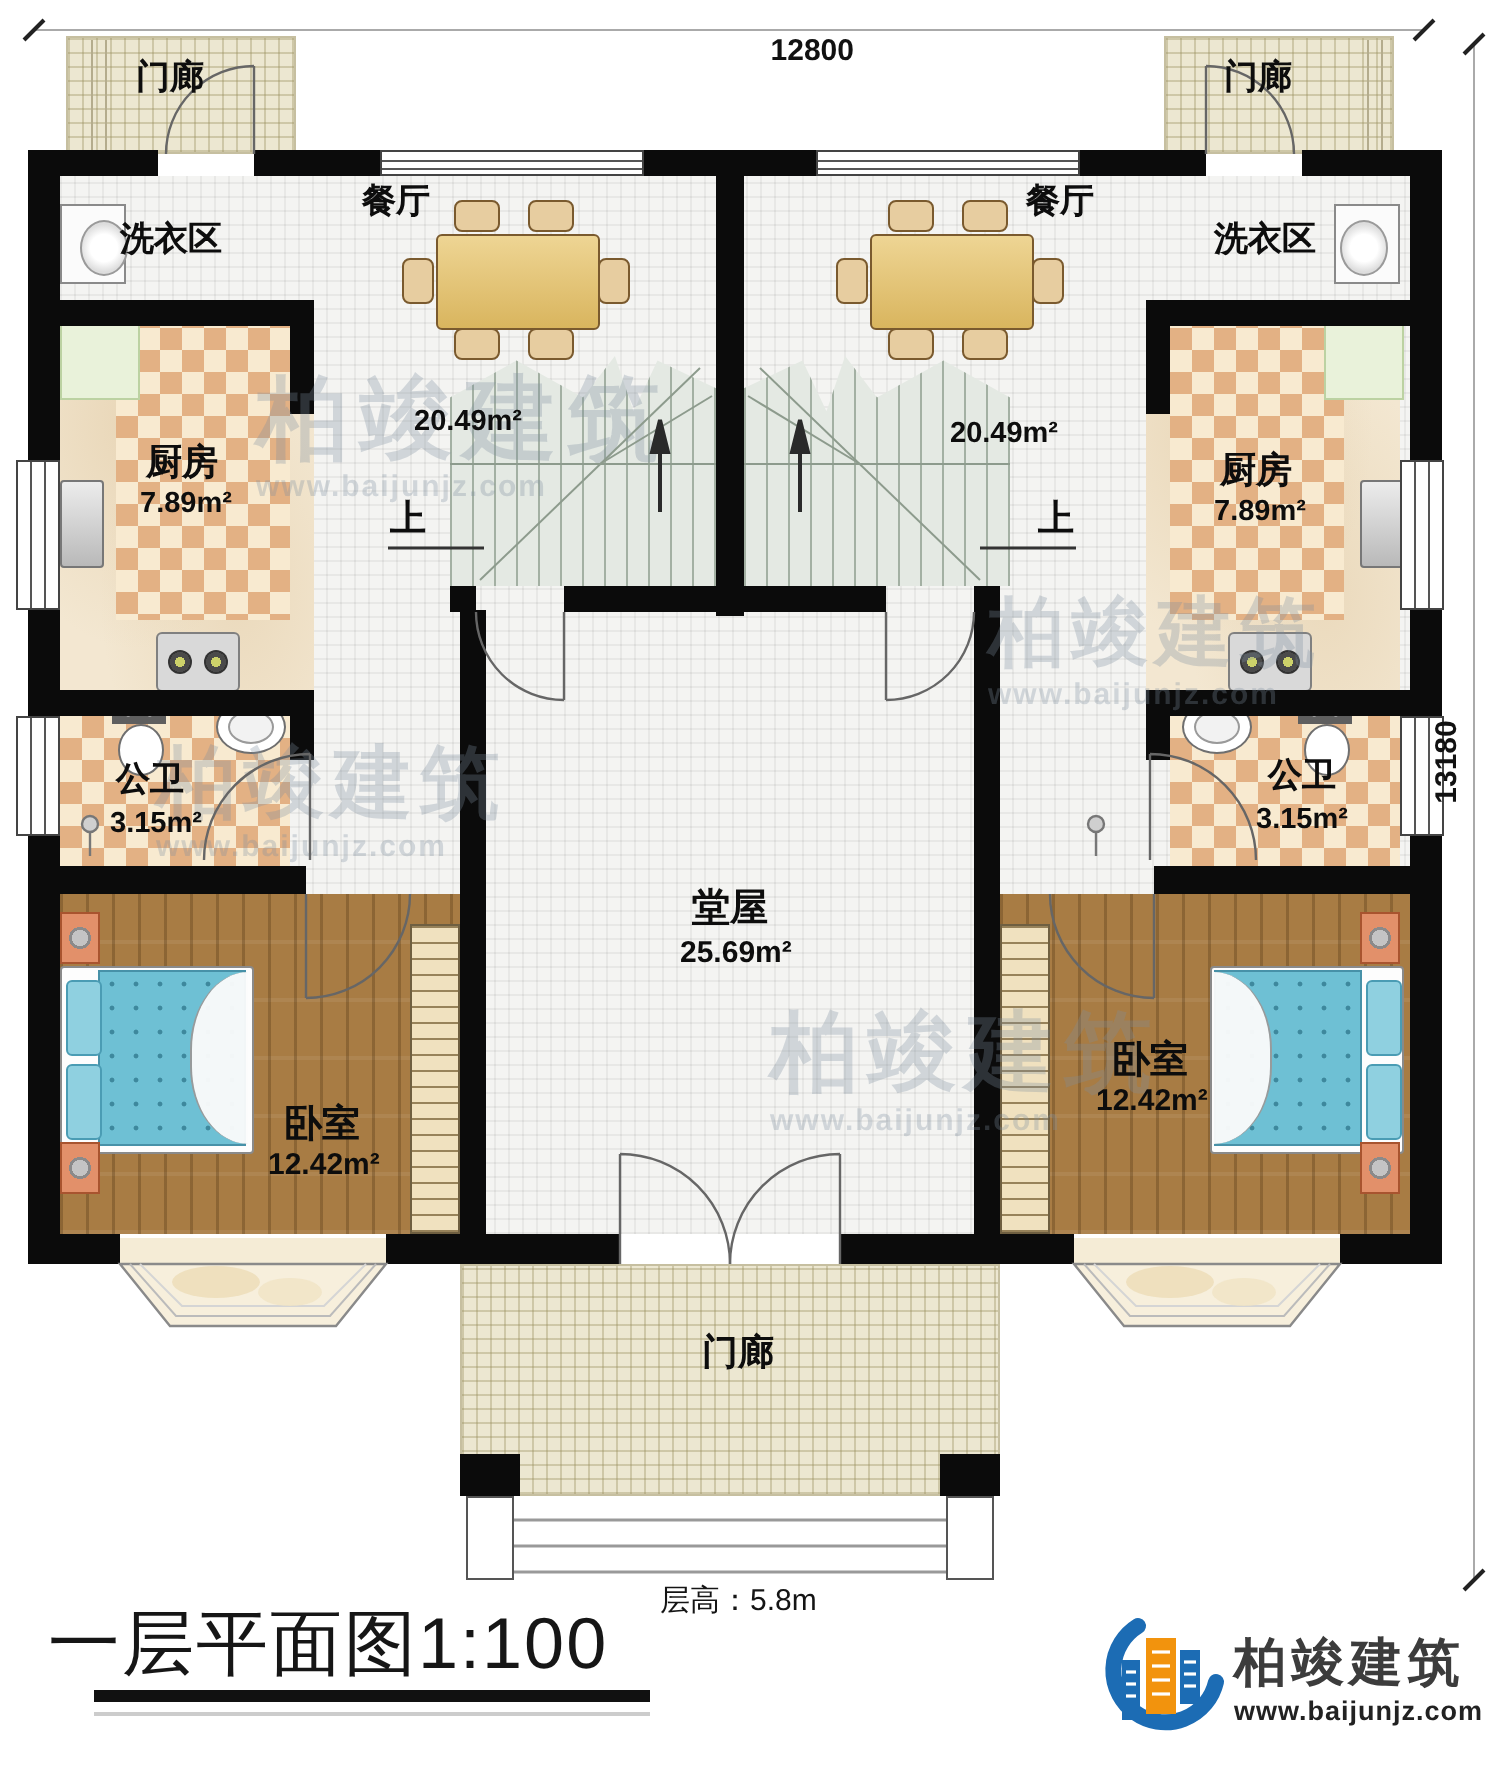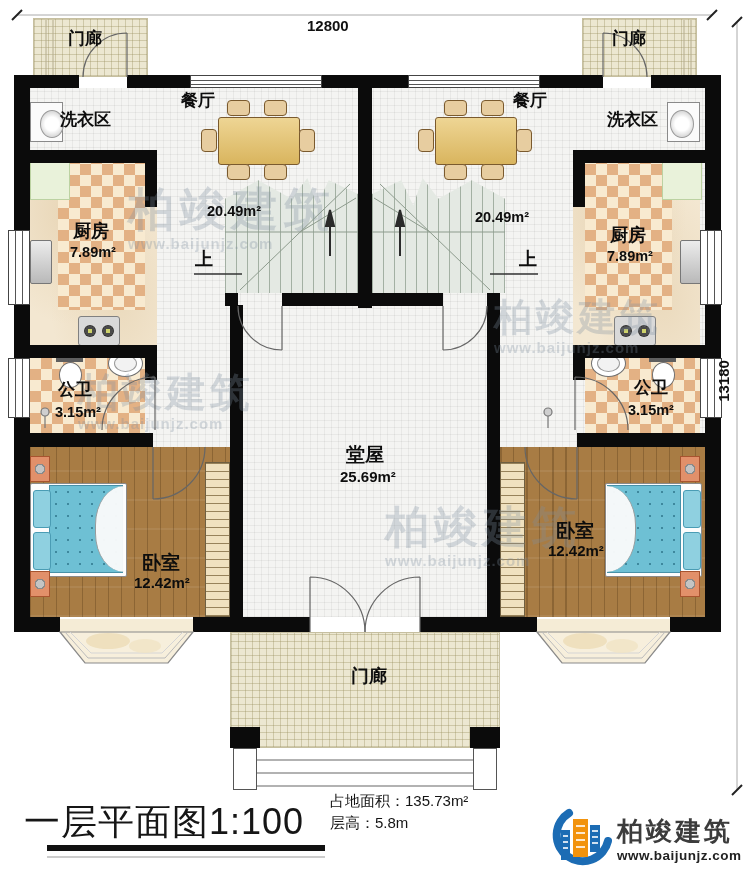--- a/index.html
+++ b/index.html
@@ -322,29 +322,28 @@
   <div class="a lbl" style="left:634px;top:379px;font-size:17px">公卫</div>
   <div class="a area" style="left:628px;top:403px">3.15m²</div>
   <div class="a lbl" style="left:142px;top:553px;font-size:19px">卧室</div>
   <div class="a area" style="left:134px;top:575px;font-size:15px">12.42m²</div>
   <div class="a lbl" style="left:556px;top:521px;font-size:19px">卧室</div>
   <div class="a area" style="left:548px;top:543px;font-size:15px">12.42m²</div>
   <div class="a lbl" style="left:346px;top:445px;font-size:19px">堂屋</div>
   <div class="a area" style="left:340px;top:469px;font-size:15px">25.69m²</div>
   <div class="a lbl" style="left:351px;top:667px">门廊</div>
 
-  <div class="a dim" style="left:307px;top:17px;width:120px;text-align:left">12800</div>
+  <div class="a dim" style="left:307px;top:17px;width:120px;text-align:right">12800</div>
   <div class="a dim" style="left:680px;top:371px;width:90px;height:20px;text-align:center;transform:rotate(-90deg)">13180</div>
 
   <div class="a title-text" style="left:24px;top:798px">一层平面图1:100</div>
   <div class="a" style="left:47px;top:845px;width:278px;height:6px;background:#111;z-index:7"></div>
   <div class="a" style="left:47px;top:856px;width:278px;height:2px;background:#ccc;z-index:7"></div>
 
   <div class="a" style="left:330px;top:790px;z-index:7">
-    <div class="info-row"><span>占地面积：</span><span>135.73m²</span></div>
     <div class="info-row"><span>层高：</span><span>5.8m</span></div>
   </div>
 
   <div class="a" style="left:543px;top:806px;width:200px;height:74px;z-index:7">
     <svg width="70" height="70" viewBox="0 0 70 70" class="a" style="left:0;top:0">
       <path d="M26,7 A26,26 0 1 0 65,35" fill="none" stroke="#1c6cb4" stroke-width="8" stroke-linecap="round"></path>
       <rect x="18" y="24" width="9" height="30" fill="#1c6cb4"></rect>
       <rect x="30" y="13" width="15" height="38" fill="#f2930d"></rect>
       <rect x="47" y="19" width="10" height="27" fill="#1c6cb4"></rect>
       <g stroke="#fff" stroke-width="1.6">

